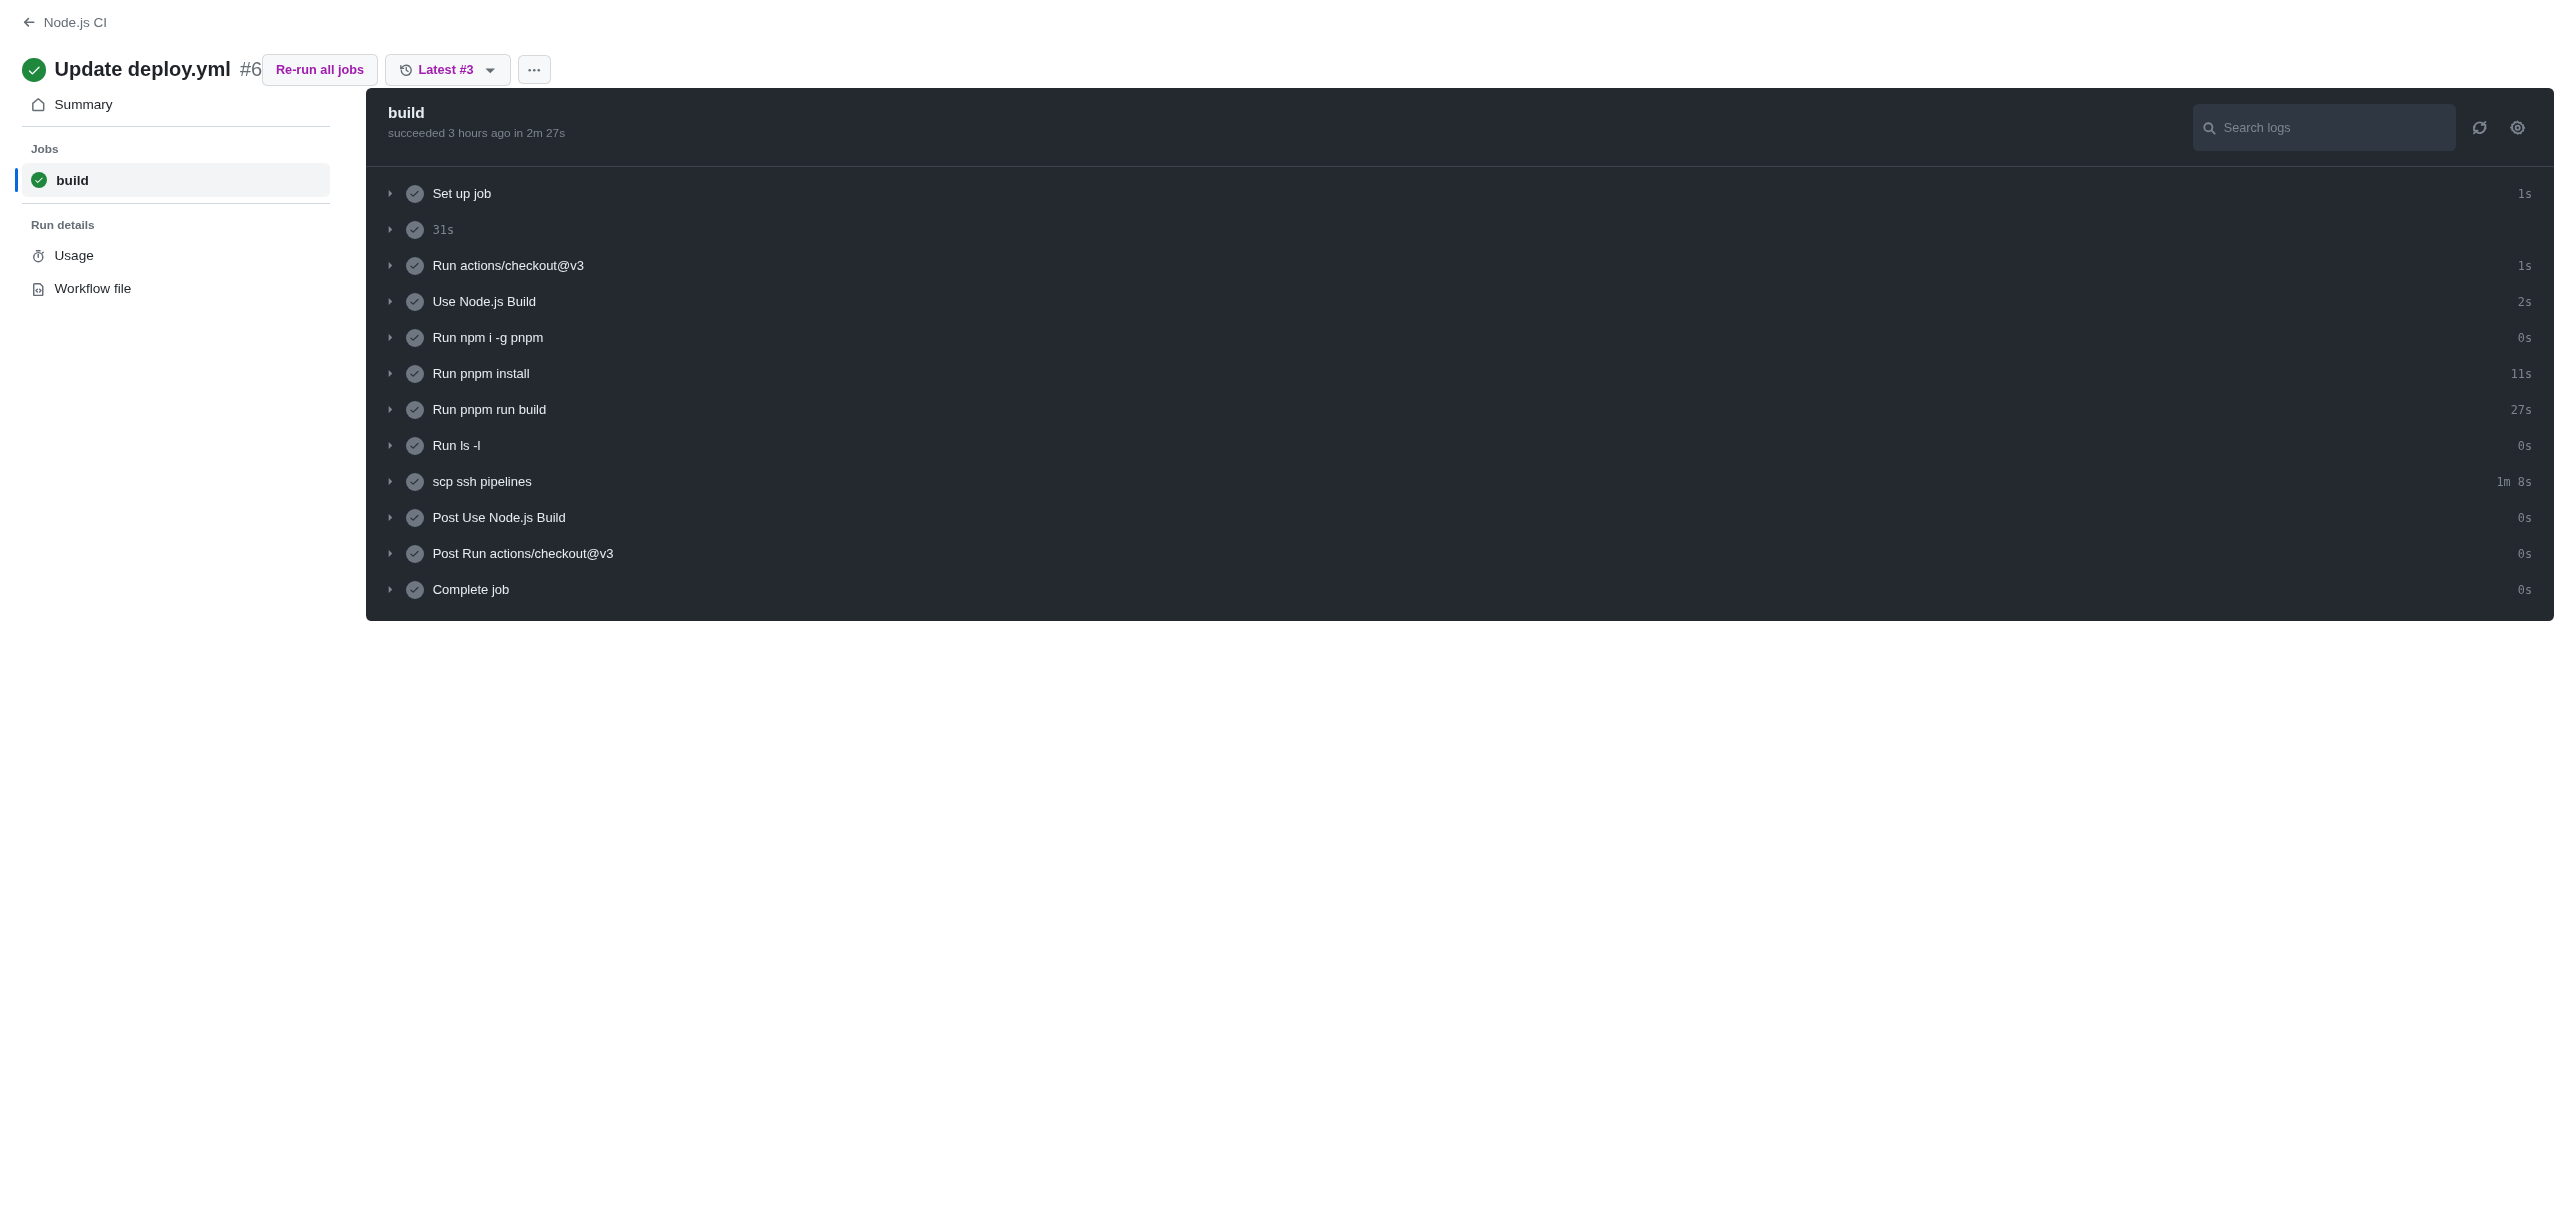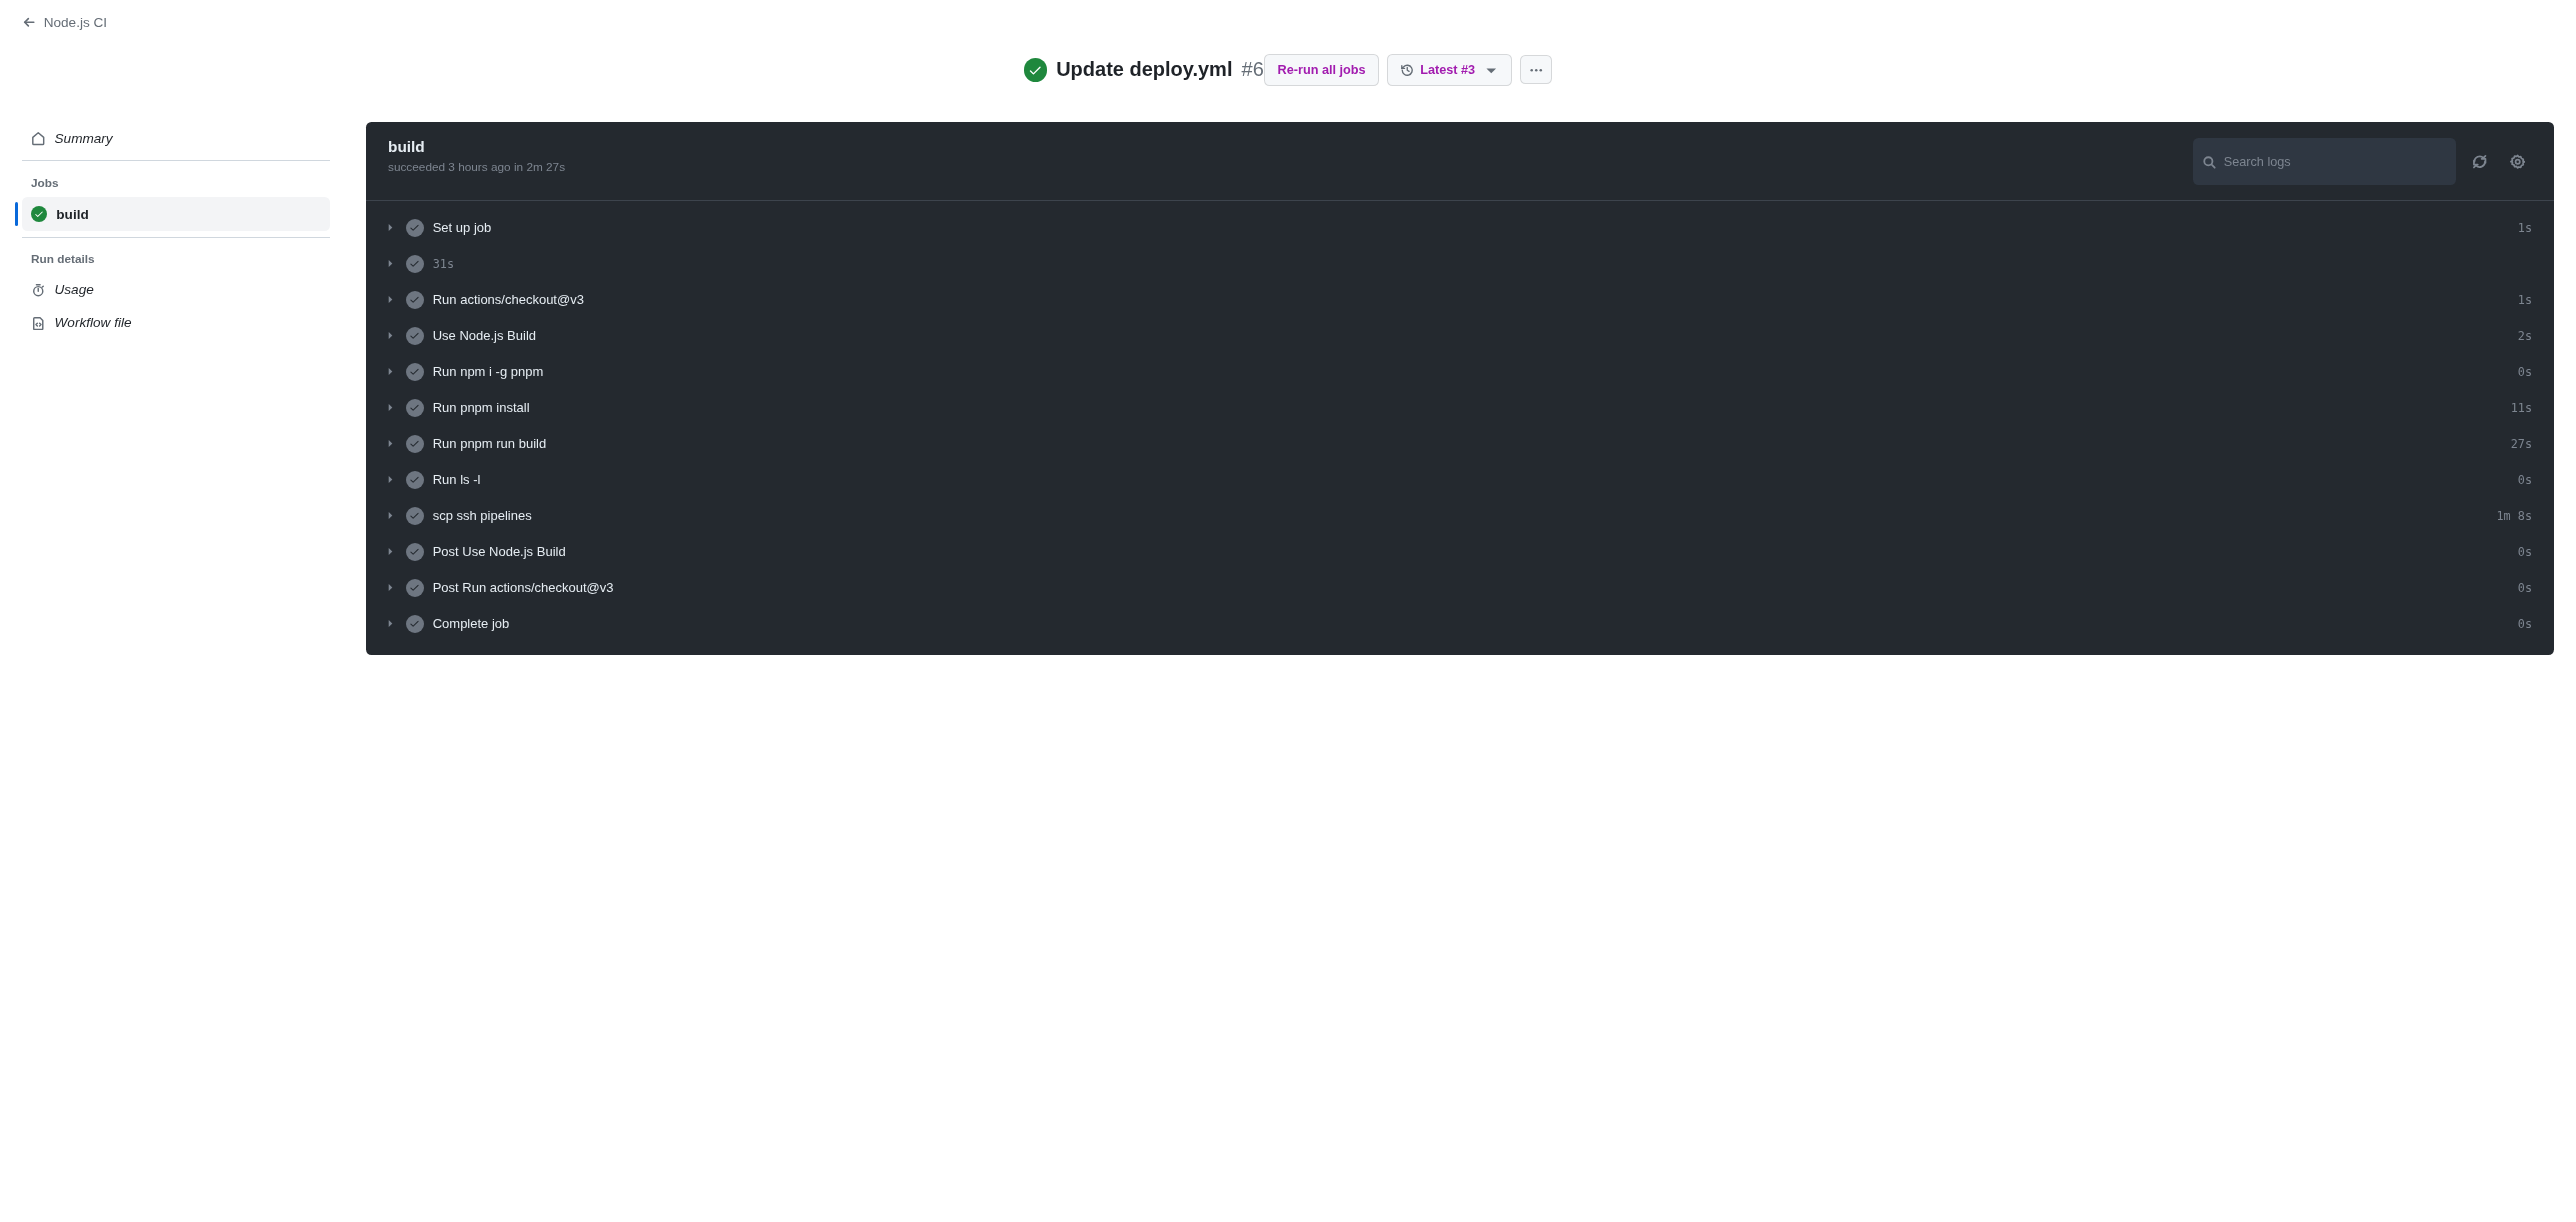--- a/index.html
+++ b/index.html
@@ -5,35 +5,35 @@
 * { margin: 0; padding: 0; box-sizing: border-box; }
 body {
   font-family: -apple-system, BlinkMacSystemFont, "Segoe UI", Helvetica, Arial, sans-serif;
   background: #ffffff;
   color: #1f2328;
   font-size: 12.7px;
 }
 .page { padding: 14.5px 22px 0 22px; }
 .backlink { display: inline-flex; align-items: center; gap: 7.2px; color: #656d76; font-size: 13.6px; margin-bottom: 24px; cursor: pointer; }
 .backlink svg { width: 14.5px; height: 14.5px; }
-.titlebar { display: flex; align-items: center; justify-content: center; margin-bottom: 36px; }
+.titlebar { display: flex; align-items: center; justify-content: flex-start; margin-bottom: 2px; }
 .title-left { display: flex; align-items: center; gap: 9px; }
 .status-badge-lg { width: 23.5px; height: 23.5px; border-radius: 50%; background: #1f883d; display: flex; align-items: center; justify-content: center; flex-shrink: 0; }
 .status-badge-lg svg { width: 14.5px; height: 14.5px; fill: #fff; }
 .run-title { font-size: 20px; font-weight: 600; }
 .run-number { font-size: 20px; font-weight: 400; color: #656d76; margin-left: 3.6px; }
 .title-actions { display: flex; gap: 7.2px; align-items: center; }
 .btn { display: inline-flex; align-items: center; gap: 5.4px; background: #f6f8fa; border: 0.9px solid rgba(31,35,40,0.15); border-radius: 5.4px; padding: 6.3px 12.7px; font-size: 12.7px; font-weight: 700; color: #a21caf; cursor: pointer; line-height: 18px; }
 .btn svg { width: 14.5px; height: 14.5px; }
 .btn .caret { margin-left: 3.6px; }
 .btn-icon { padding: 6.3px 8.2px; }
 
 .columns { display: flex; gap: 0; align-items: flex-start; }
 .sidebar { width: 344px; flex-shrink: 0; padding-right: 36px; }
-.side-item { display: flex; align-items: center; gap: 9px; padding: 9px 9px; border-radius: 5.4px; cursor: pointer; font-size: 13.6px; color: #1f2328; font-style: italic; }
+.side-item { display: flex; align-items: center; gap: 9px; padding: 9px 9px; border-radius: 5.4px; cursor: pointer; font-size: 13.6px; color: #1f2328; }
 .side-item svg.lineicon { width: 14.5px; height: 14.5px; fill: none; stroke: #656d76; stroke-width: 1.6; }
 .side-section-label { font-size: 11.8px; font-weight: 600; color: #656d76; padding: 9px 9px 7.2px; }
 .side-divider { border: none; border-top: 0.9px solid #d0d7de; margin: 5.4px 0; }
 .job-item { display: flex; align-items: center; gap: 9px; padding: 9px 9px; border-radius: 5.4px; font-size: 13.6px; font-weight: 600; background: #f3f4f6; position: relative; cursor: pointer; }
 .job-item::before { content: ""; position: absolute; left: -7.2px; top: 5.4px; bottom: 5.4px; width: 3.6px; background: #0969da; border-radius: 1.8px; }
 .status-badge-sm { width: 16.3px; height: 16.3px; border-radius: 50%; background: #1f883d; display: flex; align-items: center; justify-content: center; flex-shrink: 0; }
 .status-badge-sm svg { width: 10px; height: 10px; fill: #fff; }
 
 .logpanel { flex: 1; background: #24292f; border-radius: 5.4px; color: #e6edf3; overflow: hidden; min-width: 0; }
 .log-header { display: flex; align-items: flex-start; justify-content: space-between; padding: 16.3px 22px 14.5px 22px; border-bottom: 0.9px solid #3d444d; gap: 14.5px; }

